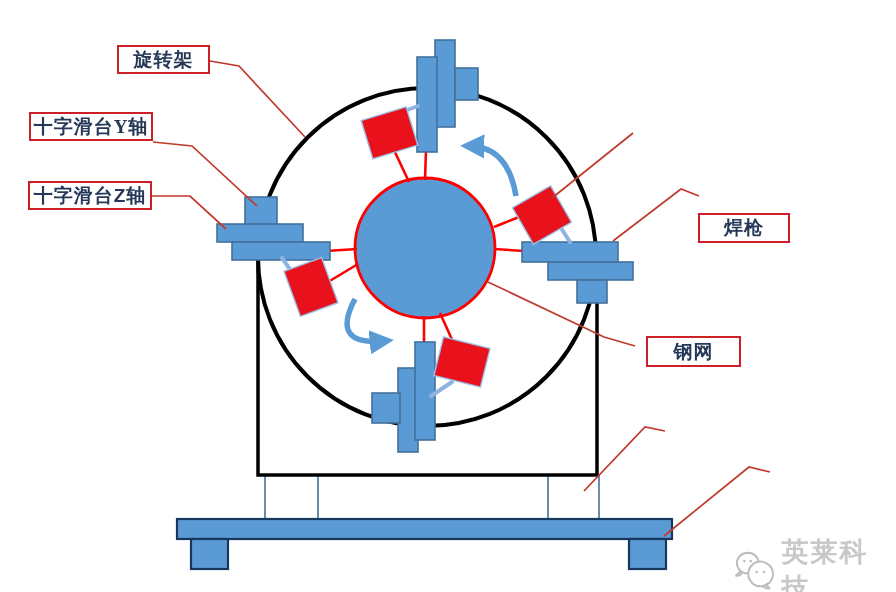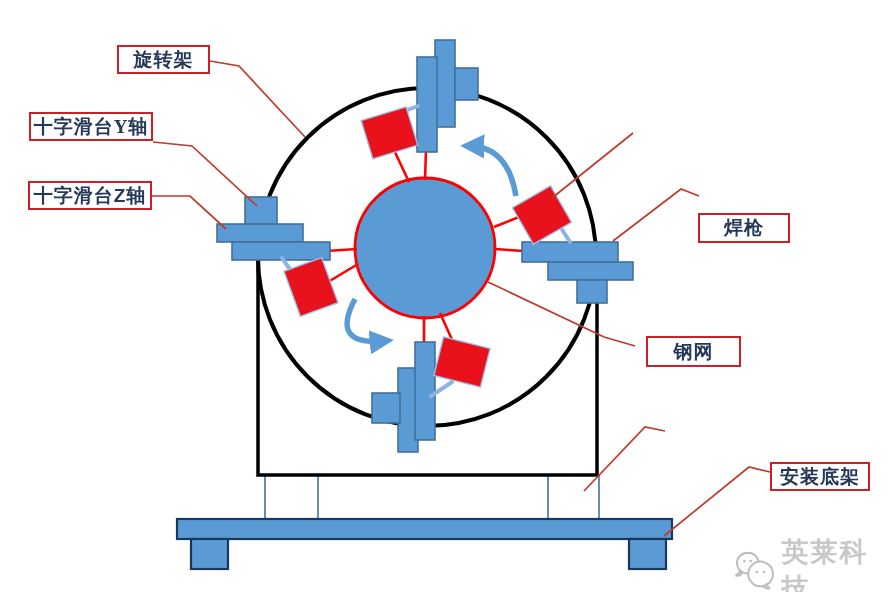--- a/index.html
+++ b/index.html
@@ -118,21 +118,20 @@
       <path class="leader" d="M 665 431 L 645 427 L 584 491"></path>
       <path class="leader" d="M 770 472 L 749 467 L 664 536"></path>
     </g>
   </svg>
 
   <div class="label" style="left:117px;top:45px;width:93px;height:29px;">旋转架</div>
   <div class="label" style="left:29px;top:112px;width:124px;height:29px;font-family:Liberation Serif, serif;">十字滑台Y轴</div>
   <div class="label" style="left:28px;top:181px;width:124px;height:29px;">十字滑台Z轴</div>
   <div class="label" style="left:698px;top:185px;width:92px;height:30px;margin-top:28px;">焊枪</div>
   <div class="label" style="left:635px;top:336px;width:95px;height:31px;margin-left:11px;">钢网</div>
-  <div class="label" style="left:770px;top:462px;width:100px;height:29px;">安装底架</div>
 
   <div class="watermark">
     <svg width="48" height="42" viewBox="0 0 48 42">
       <ellipse class="wmstroke" cx="17" cy="14" rx="11" ry="10.5"></ellipse>
       <path class="wmstroke" d="M 9 22 q -1.5 4 -4.5 4.5 q 3.5 1 6 -1.5 Z"></path>
       <circle class="wmdot" cx="13.5" cy="12" r="1.3"></circle>
       <circle class="wmdot" cx="20" cy="12" r="1.3"></circle>
       <circle class="wmstroke" cx="30" cy="25" r="12.5"></circle>
       <path class="wmstroke" d="M 36 35.5 q 1 3.5 3.5 4 q -3.5 1 -6.5 -1.5 Z"></path>
       <circle class="wmdot" cx="26" cy="23" r="1.3"></circle>

